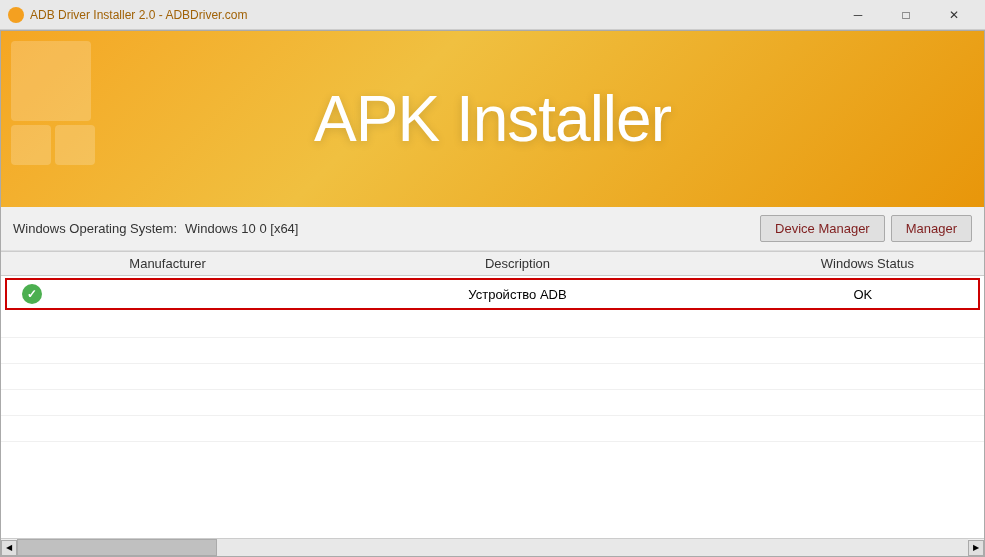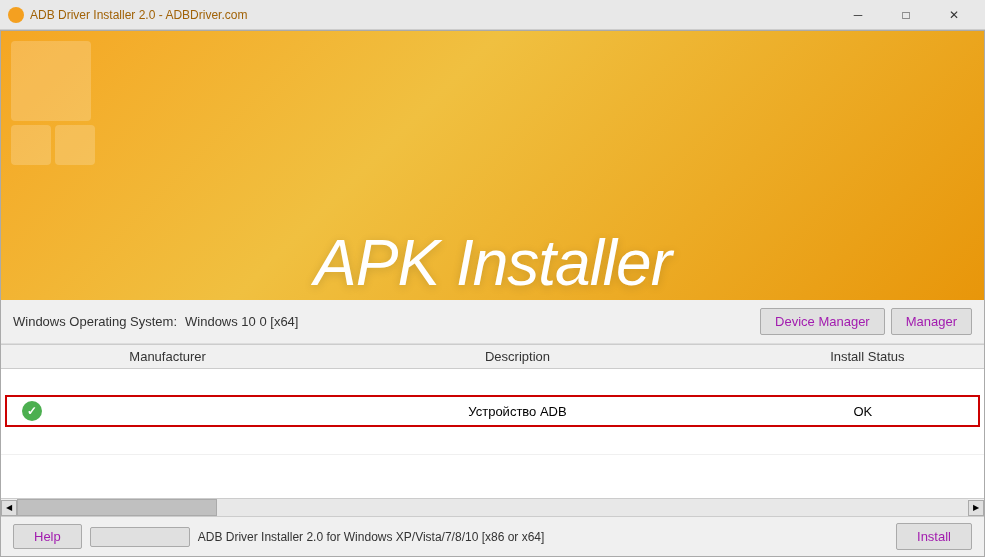--- a/index.html
+++ b/index.html
@@ -60,28 +60,27 @@
       display: flex;
       flex-direction: column;
       background: #f0f0f0;
       border: 1px solid #aaa;
       overflow: hidden;
     }
 
     
     .banner {
       background: linear-gradient(135deg, #f5a623 0%, #f0c040 40%, #e8960a 100%);
-      height: 269px;
-      display: flex;
-      align-items: flex-end;
+      height: 176px;
+      display: flex;
+      align-items: center;
       justify-content: center;
       position: relative;
       flex-shrink: 0;
       overflow: hidden;
-      font-style: italic;
     }
     .banner-squares {
       position: absolute;
       top: 10px;
       left: 10px;
       display: flex;
       flex-direction: column;
       gap: 4px;
     }
     .banner-square-row {
@@ -128,32 +127,31 @@
       display: flex;
       gap: 6px;
     }
     .btn {
       padding: 5px 14px;
       background: #e0e0e0;
       border: 1px solid #aaa;
       border-radius: 2px;
       cursor: pointer;
       font-size: 13px;
-      color: #a21caf;
+      color: #7f1d1d;
     }
 
     
     .table-container {
       flex: 1;
       overflow: hidden;
       display: flex;
       flex-direction: column;
       background: white;
       border-top: 1px solid #ccc;
-      gap: 24px;
     }
     .table-header {
       display: flex;
       background: #f0f0f0;
       border-bottom: 1px solid #ccc;
       padding: 4px 0;
     }
     .col-icon { width: 50px; flex-shrink: 0; }
     .col-manufacturer { flex: 1; text-align: center; }
     .col-description { flex: 2; text-align: center; }
@@ -317,21 +315,21 @@
       <button class="btn">Device Manager</button>
       <button class="btn">Manager</button>
     </div>
   </div>
 
   <div class="table-container">
     <div class="table-header">
       <div class="col-icon"></div>
       <div class="col-manufacturer th">Manufacturer</div>
       <div class="col-description th">Description</div>
-      <div class="col-status th">Install Status</div>
+      <div class="col-status th">Windows Status</div>
     </div>
 
     <div class="table-body">
 
       <div class="table-row highlighted">
         <div class="table-row-icon col-icon">
           <div class="checkmark-icon">✓</div>
         </div>
         <div class="row-manufacturer col-manufacturer"></div>
         <div class="row-description col-description">Устройство ADB</div>
@@ -347,22 +345,14 @@
 
     <div class="scroll-area">
       <div class="scroll-arrow">◀</div>
       <div class="scroll-track">
         <div class="scroll-thumb"></div>
       </div>
       <div class="scroll-arrow">▶</div>
     </div>
   </div>
 
-  <div class="footer">
-    <button class="btn footer-help-btn">Help</button>
-    <div class="progress-bar-container">
-      <div class="progress-bar-fill"></div>
-    </div>
-    <span class="footer-info">ADB Driver Installer 2.0 for Windows XP/Vista/7/8/10 [x86 or x64]</span>
-    <button class="btn install-btn">Install</button>
-  </div>
 
 </div>
 
 </body></html>

